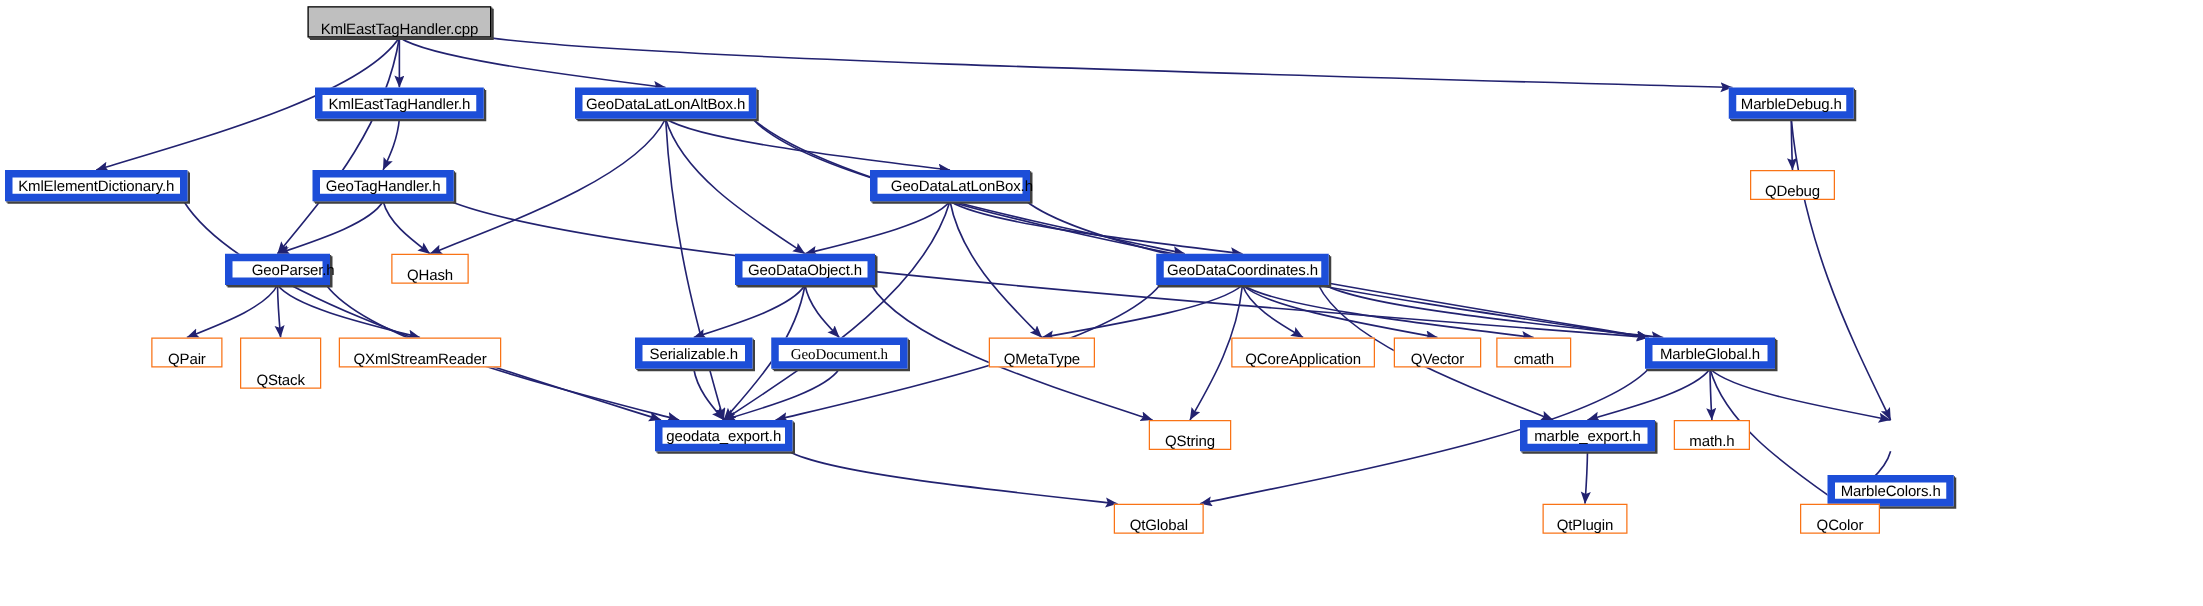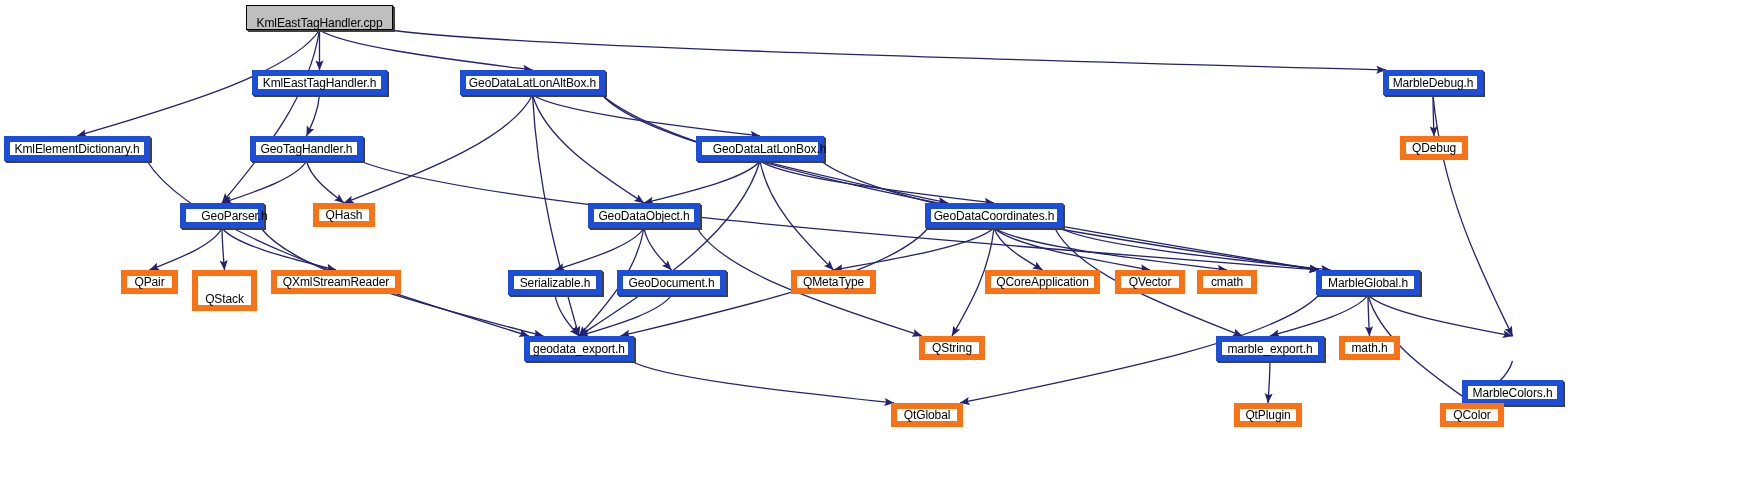--- a/index.html
+++ b/index.html
@@ -34,21 +34,21 @@
     background: #ffffff;
     letter-spacing: -0.1px;
   }
   
   .node.internal {
     border: 6px solid #1d4ed8;
     box-shadow: 1px 1px 0 0 #404040, 2px 2px 0 0 #404040;
   }
   
   .node.external {
-    border: 6px solid #f97316;
+    border: 1px solid #f97316;
   }
   
   .node.root {
     background: #bfbfbf;
     border: 1px solid #000000;
     box-shadow: 1px 1px 0 0 #404040, 2px 2px 0 0 #404040;
   }
 </style>
 </head>
 <body>
@@ -157,21 +157,21 @@
       </div>
       <div class="node external" style="left: 192px; top: 270px; width: 65px; height: 41px;">
         <span>QStack</span>
       </div>
       <div class="node external" style="left: 271px; top: 270px; width: 130px; height: 24px;">
         <span>QXmlStreamReader</span>
       </div>
       <div class="node internal" style="left: 508px; top: 270px; width: 94px; height: 25px;">
         <span>Serializable.h</span>
       </div>
-      <div class="node internal" style="left: 617px; top: 270px; width: 109px; height: 25px;">
+      <div class="node internal" style="left: 617px; top: 270px; width: 109px; height: 25px; font-family: Liberation Serif, serif;">
         <span>GeoDocument.h</span>
       </div>
       <div class="node external" style="left: 791px; top: 270px; width: 85px; height: 24px;">
         <span>QMetaType</span>
       </div>
       <div class="node external" style="left: 985px; top: 270px; width: 115px; height: 24px;">
         <span>QCoreApplication</span>
       </div>
       <div class="node external" style="left: 1115px; top: 270px; width: 70px; height: 24px;">
         <span>QVector</span>

